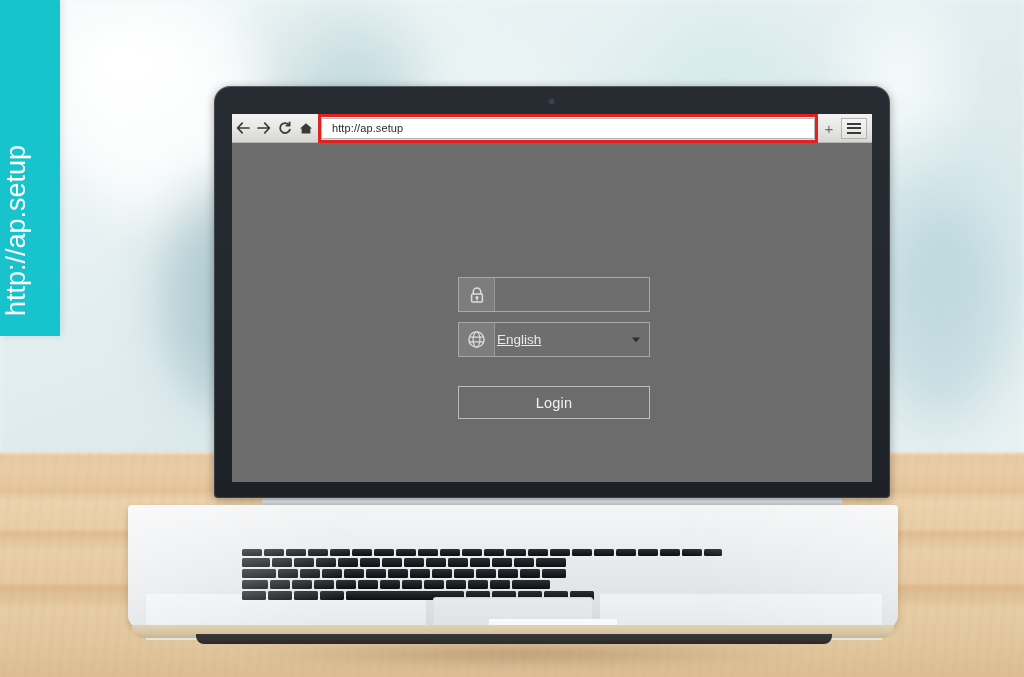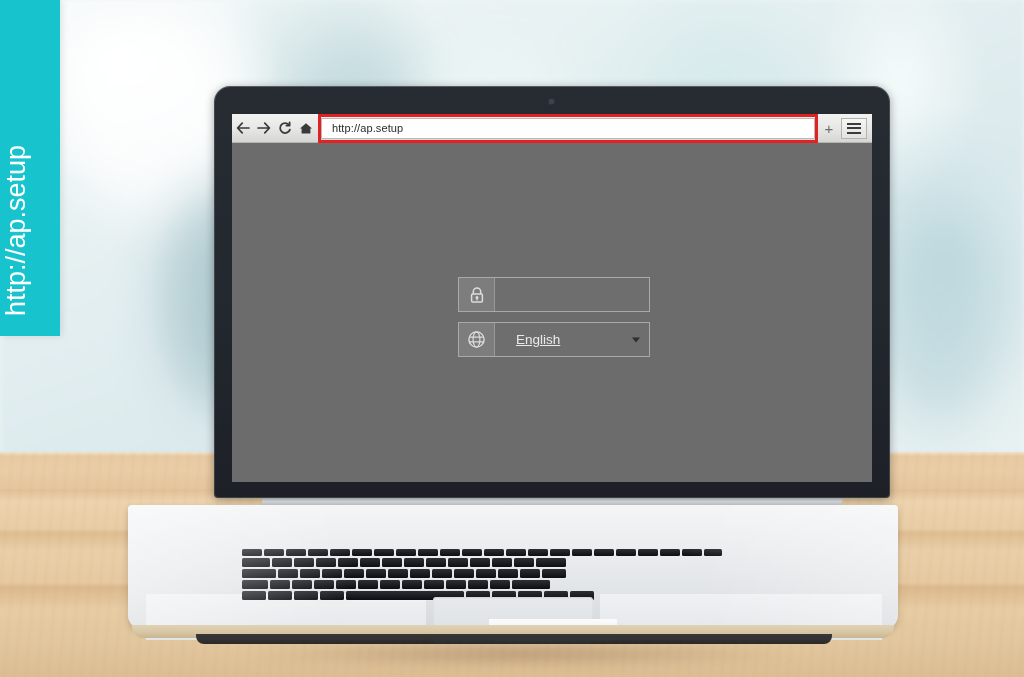--- a/index.html
+++ b/index.html
@@ -92,21 +92,21 @@
      background:linear-gradient(to bottom,#f6f6f5,#e2e2df);border:1px solid #b3b3b0;box-sizing:border-box;}
   .burger i{display:block;width:14px;height:2px;background:#3b3b3b;}
 
   
   .page{position:absolute;left:0;top:29px;width:640px;height:339px;background:#6c6c6c;}
   .form{position:absolute;left:226px;top:134px;width:192px;}
   .field{position:relative;height:35px;margin-bottom:10px;display:flex;align-items:stretch;
      border:1px solid #a9a9a9;box-sizing:border-box;background:#6e6e6e;}
   .field .ic{width:35px;flex:0 0 35px;background:#7d7d7d;border-right:1px solid #9a9a9a;
      display:flex;align-items:center;justify-content:center;}
-  .field .inp{flex:1;display:flex;align-items:center;padding-left:21px;
+  .field .inp{flex:1;display:flex;align-items:center;padding-left:2px;
      color:#e9e9e9;font-size:13.5px;text-decoration:underline;}
   .caret{position:absolute;right:9px;top:50%;transform:translateY(-50%);
      width:0;height:0;border-left:4px solid transparent;border-right:4px solid transparent;
      border-top:5px solid #2e2e2e;}
   .loginbtn{margin-top:29px;height:33px;border:1px solid #bdbdbd;box-sizing:border-box;
      background:transparent;display:flex;align-items:center;justify-content:center;
      color:#f0f0f0;font-size:14.5px;letter-spacing:.2px;}
 
   
   .hinge{position:absolute;left:262px;top:498px;width:580px;height:9px;
@@ -226,20 +226,21 @@
               <svg width="19" height="19" viewBox="0 0 19 19">
                 <circle cx="9.5" cy="9.5" r="7.6" fill="none" stroke="#dcdcdc" stroke-width="1.4"></circle>
                 <ellipse cx="9.5" cy="9.5" rx="3.4" ry="7.6" fill="none" stroke="#dcdcdc" stroke-width="1.2"></ellipse>
                 <path d="M2.2 7.2 H16.8 M2.2 11.8 H16.8" fill="none" stroke="#dcdcdc" stroke-width="1.2"></path>
               </svg>
             </div>
             <div class="inp">English</div>
             <span class="caret"></span>
           </div>
 
+          <div class="loginbtn">Login</div>
         </div>
       </div>
     </div>
 
     <div class="hinge"></div>
     <div class="base"></div>
     <div class="palm-l"></div>
     <div class="palm-r"></div>
     <div class="kb" id="kb">
         <div class="key" style="left: 0px; top: 0px; width: 20px; height: 7px;"></div>

